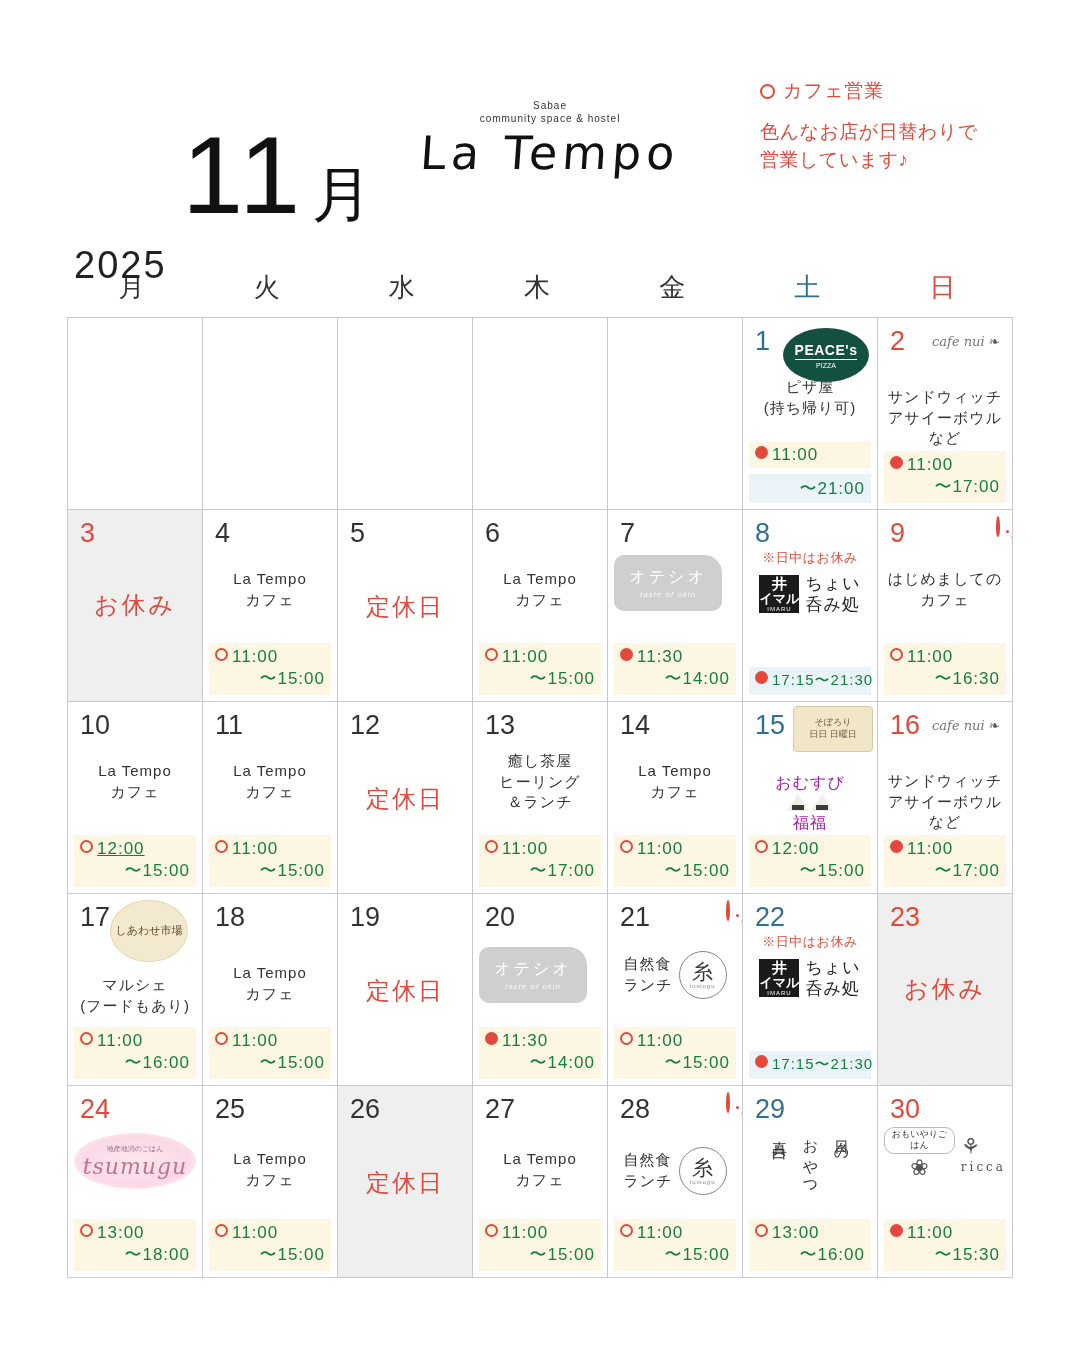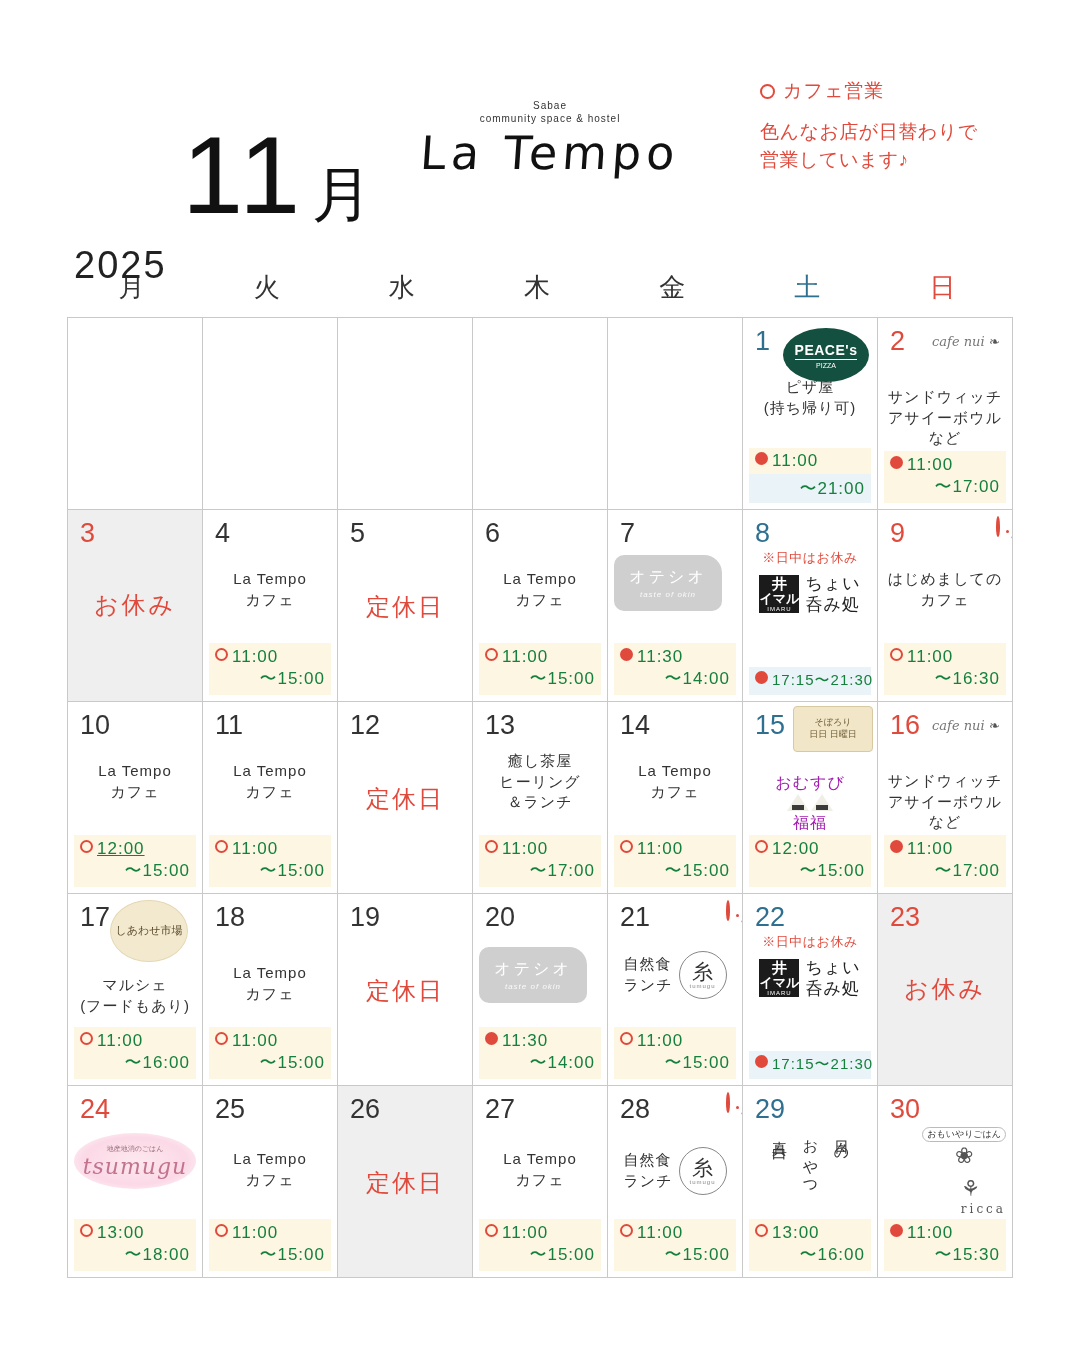--- a/index.html
+++ b/index.html
@@ -110,21 +110,21 @@
   .time-line .sym-f {
     display: inline-block; width: 13px; height: 13px; background: #e04a3c;
     border-radius: 50%; margin-right: 4px; vertical-align: 1px;
   }
   .time-line.second { text-align: right; }
   .time-line.small { font-size: 15px; }
   .time-line.ul { text-decoration: underline; }
 
   .split-box { position: absolute; left: 6px; right: 6px; bottom: 6px; }
   .split-box .row1 { background: #fdf6e3; padding: 3px 6px; }
-  .split-box .row2 { background: #eaf3f8; padding: 3px 6px; text-align: right; }
+  .split-box .row2 { background: #eaf3f8; padding: 3px 6px; text-align: right; margin-top: 6px; }
 
   
   .art { display: flex; justify-content: flex-start; align-items: center; margin-top: 2px; }
 
   .peaces {
     width: 86px; height: 54px; border-radius: 50%; background: #14503f;
     display: flex; flex-direction: column; align-items: center; justify-content: center;
     color: #fff;
   }
   .peaces .t1 { font-size: 14px; font-weight: bold; letter-spacing: 0.5px; border-bottom: 1px solid #fff; padding-bottom: 1px;}
@@ -180,21 +180,21 @@
     width: 132px; height: 56px; border-radius: 50%;
     background: radial-gradient(ellipse at center, #fde8ef 0%, #fbd9e6 60%, #ffffff 100%);
     display: flex; flex-direction: column; align-items: center; justify-content: center;
   }
   .tsumugi .small { font-size: 7px; color: #9a6a7a; }
   .tsumugi .main { font-family: "DejaVu Serif", serif; font-style: italic; font-size: 22px; color: #c2738e; letter-spacing: 1px;}
 
   .hibi { display: flex; justify-content: center; gap: 12px; padding-top: 6px; }
   .hibi .col { writing-mode: vertical-rl; font-size: 15px; letter-spacing: 4px; color: #333; }
 
-  .ricca { display: flex; align-items: flex-end; justify-content: center; gap: 6px; flex-direction: column; }
+  .ricca { display: flex; align-items: center; justify-content: center; gap: 6px; }
   .ricca .left { font-size: 11px; color: #444; line-height: 1.25; text-align: center; }
   .ricca .flower { font-size: 22px; color: #555; }
   .ricca .rname { font-family: "DejaVu Serif", serif; font-size: 12px; letter-spacing: 3px; color: #555; }
   .ricca .omoiyari { font-size: 9px; color: #333; border: 1px solid #bbb; border-radius: 10px; padding: 1px 4px;}
 
   .cafe-sprig { font-family: "DejaVu Serif", serif; font-style: italic; font-size: 13px; color: #777; }
 </style>
 </head>
 <body>
 

